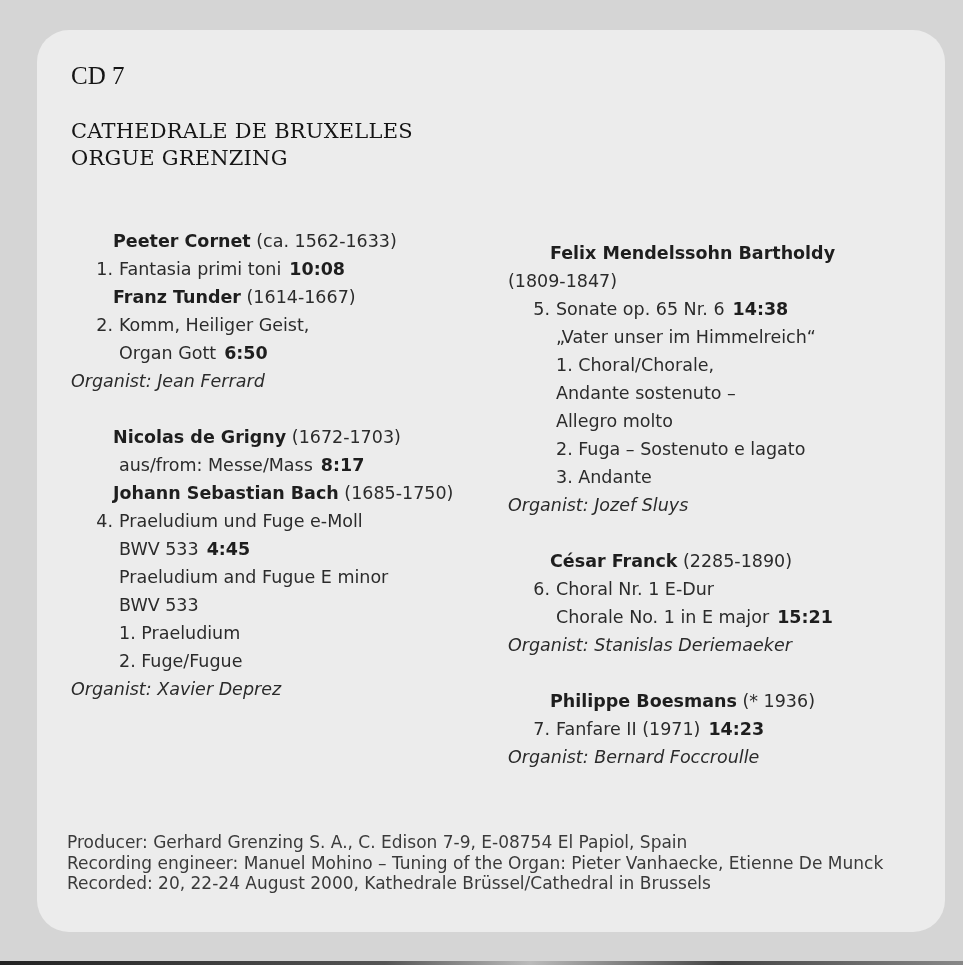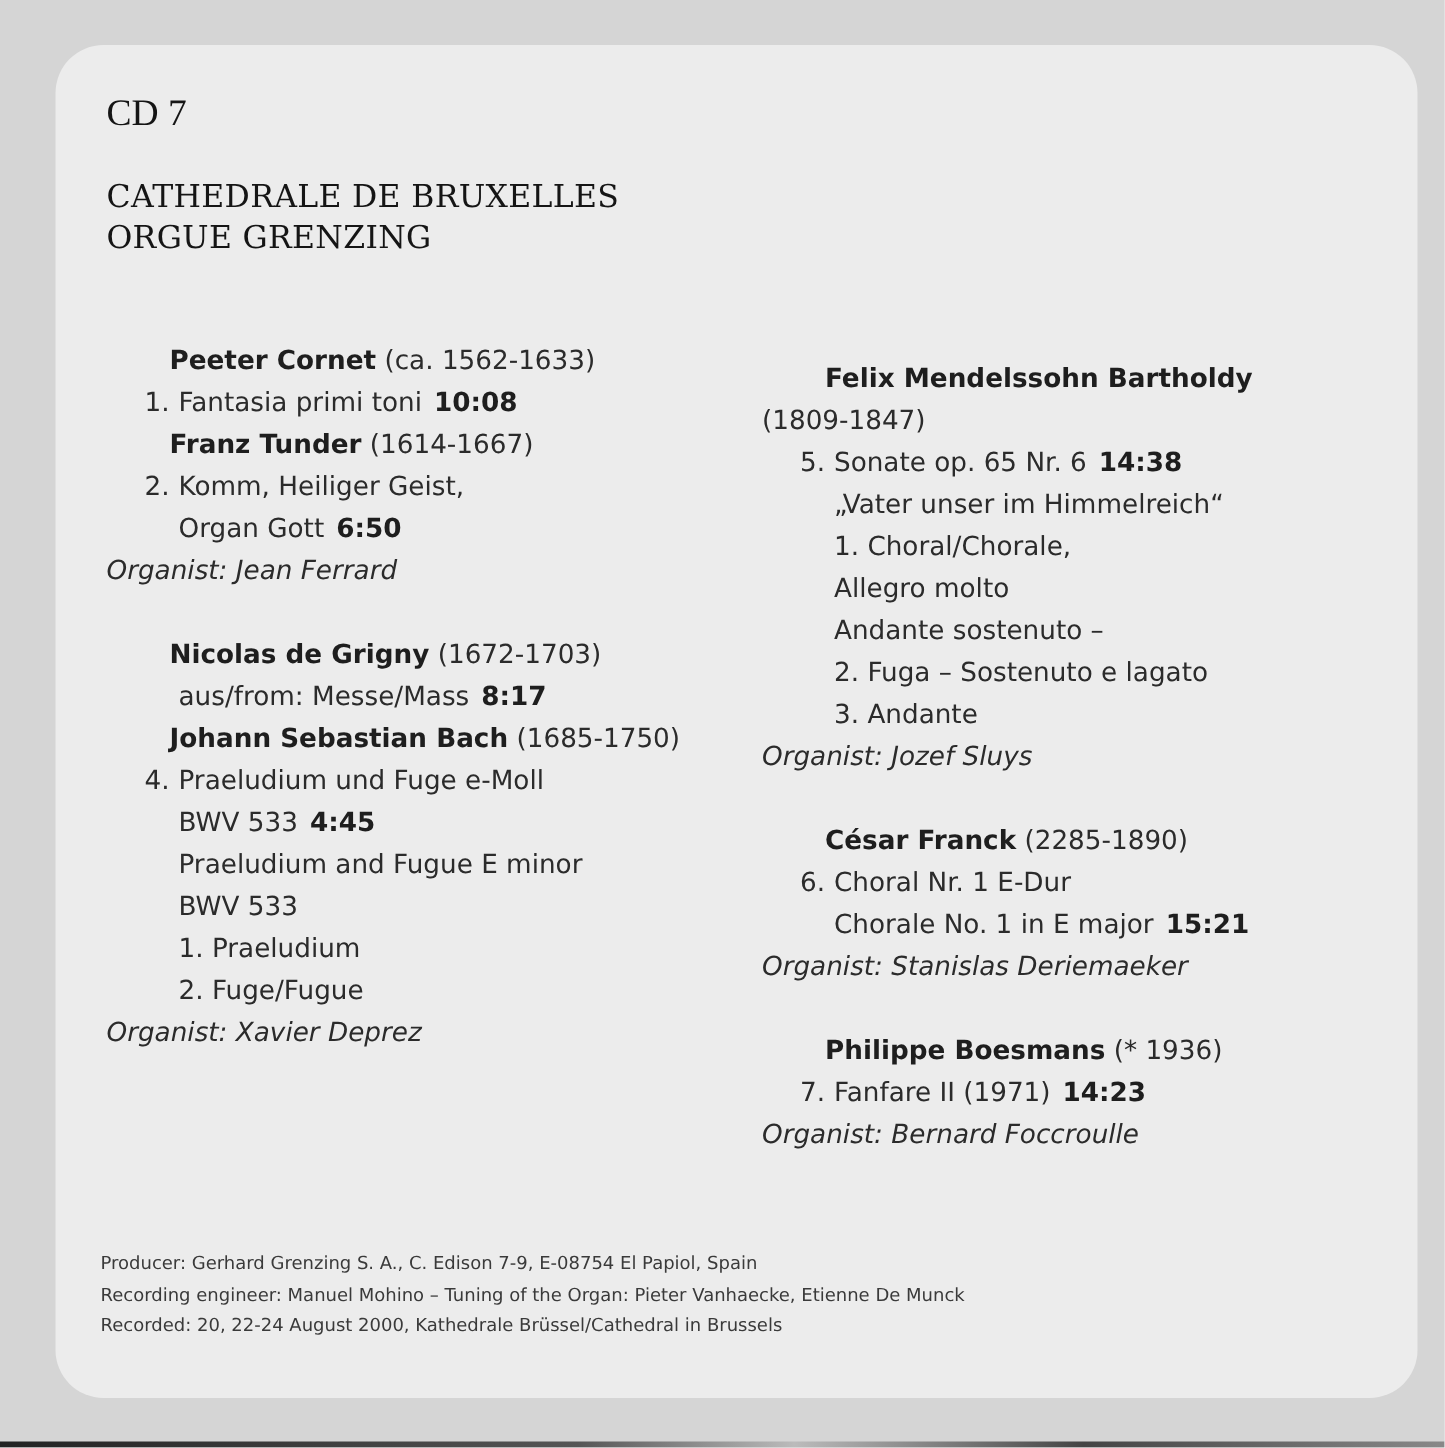--- a/index.html
+++ b/index.html
@@ -31,21 +31,21 @@
   .col-right { left:508px; top:239px; width:420px; }
   .composer { white-space:nowrap; }
   .composer .name { font-weight:bold; color:#1e1e1e;margin-left:42px; }
   .work { white-space:nowrap; }
   .work .num { display:inline-block; width:48px; text-align:right; padding-right:6px; box-sizing:border-box; }
   .work .indent { display:inline-block; width:48px; }
   .work .time { font-weight:bold; color:#1e1e1e; margin-left:8px; }
   .organist { font-style:italic; white-space:nowrap; }
   .gap { height:28px; }
   .credits {
-    position:absolute; left:67px; top:832px; font-size:12px; line-height:20.5px; color:#3a3a3a;
+    position:absolute; left:67px; top:832px; font-size:17px; line-height:20.5px; color:#3a3a3a;
   }
   .credits div { white-space:nowrap; }
 </style>
 </head>
 <body>
 
 <div class="card"></div>
 
 <div class="cd-label">CD 7</div>
 <div class="venue">
@@ -72,22 +72,22 @@
   <div class="work"><span class="indent"></span><span>2. Fuge/Fugue</span></div>
   <div class="organist">Organist: Xavier Deprez</div>
 </div>
 
 <div class="col col-right">
   <div class="composer"><span class="name">Felix Mendelssohn Bartholdy</span></div>
   <div class="composer">(1809-1847)</div>
   <div class="work"><span class="num">5.</span><span>Sonate op. 65 Nr. 6</span><span class="time">14:38</span></div>
   <div class="work"><span class="indent"></span><span>„Vater unser im Himmelreich“</span></div>
   <div class="work"><span class="indent"></span><span>1. Choral/Chorale,</span></div>
+  <div class="work"><span class="indent"></span><span>Andante sostenuto –</span></div>
   <div class="work"><span class="indent"></span><span>Allegro molto</span></div>
-  <div class="work"><span class="indent"></span><span>Andante sostenuto –</span></div>
   <div class="work"><span class="indent"></span><span>2. Fuga – Sostenuto e lagato</span></div>
   <div class="work"><span class="indent"></span><span>3. Andante</span></div>
   <div class="organist">Organist: Jozef Sluys</div>
   <div class="gap"></div>
   <div class="composer"><span class="name">César Franck</span> <span>(2285-1890)</span></div>
   <div class="work"><span class="num">6.</span><span>Choral Nr. 1 E-Dur</span></div>
   <div class="work"><span class="indent"></span><span>Chorale No. 1 in E major</span><span class="time">15:21</span></div>
   <div class="organist">Organist: Stanislas Deriemaeker</div>
   <div class="gap"></div>
   <div class="composer"><span class="name">Philippe Boesmans</span> <span>(* 1936)</span></div>

